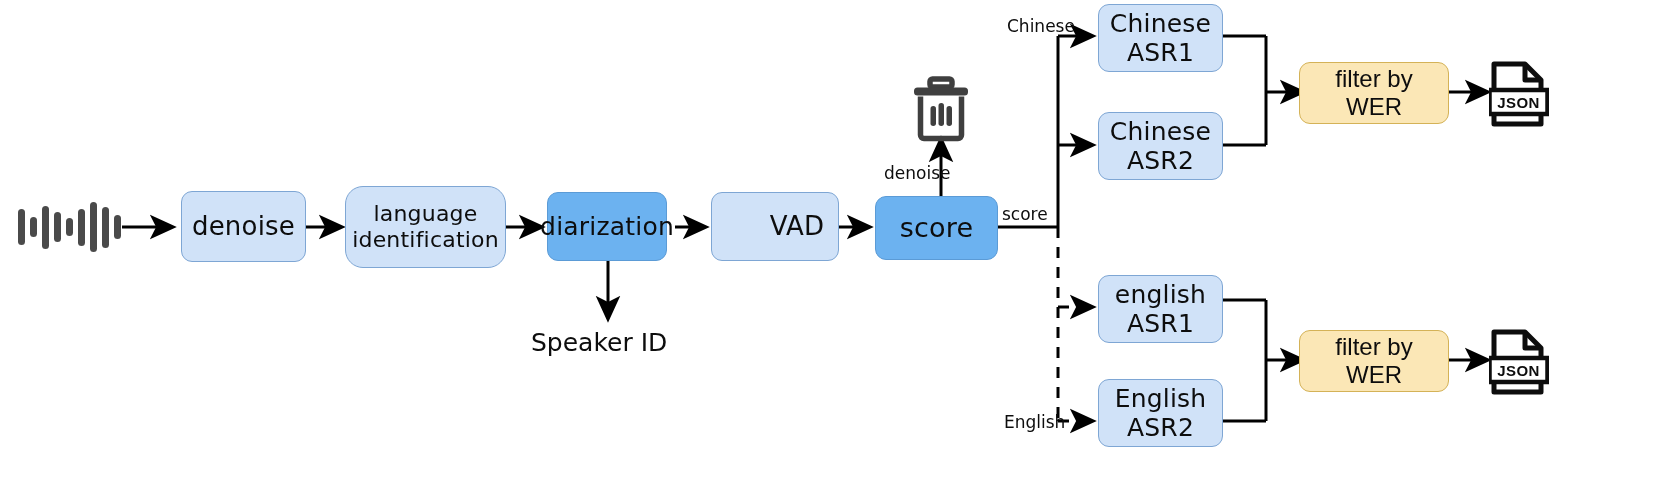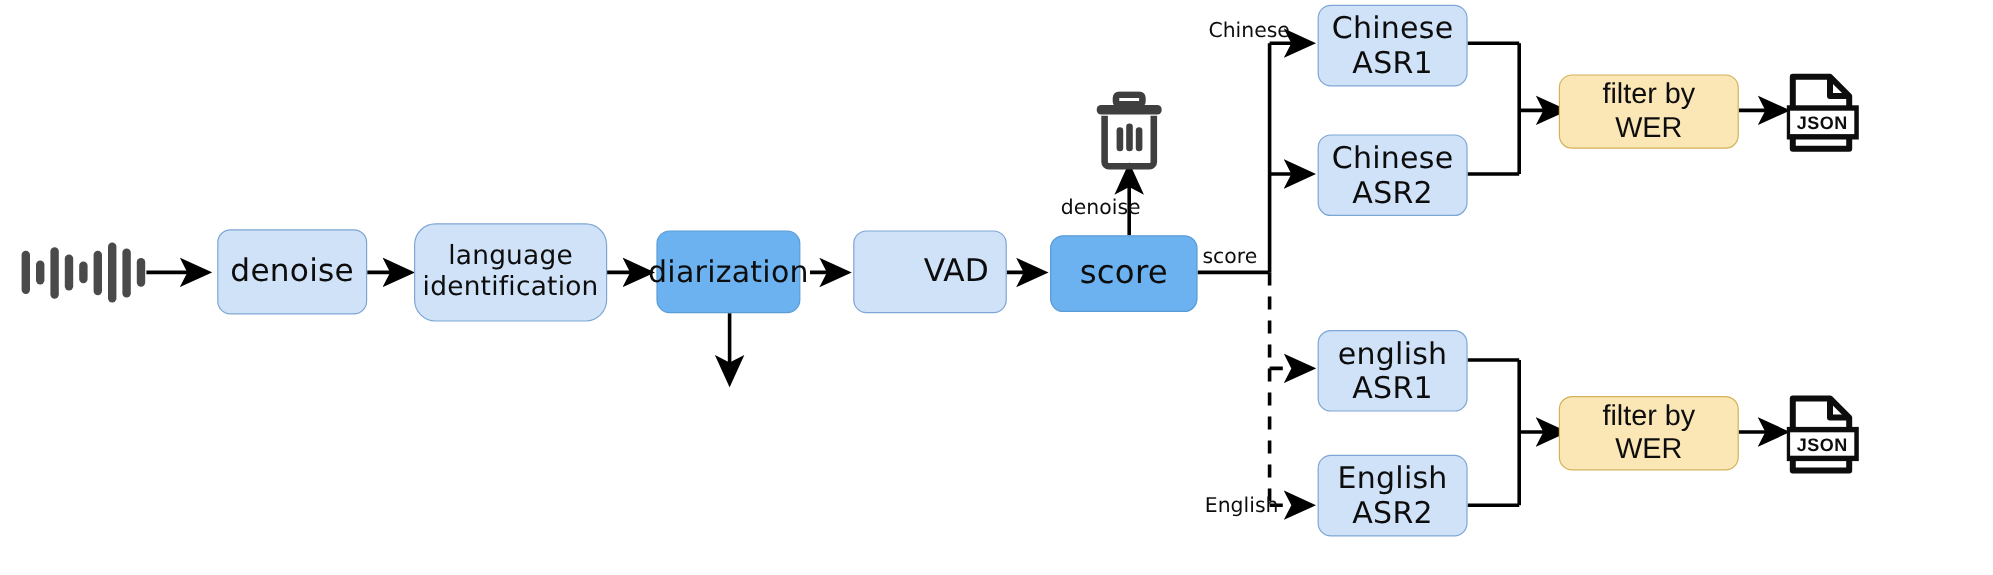--- a/index.html
+++ b/index.html
@@ -215,14 +215,15 @@
   </div>
 
   <div class="edge-label" style="left:884px; top:163px; font-size:17px;">denoise</div>
 
   <div class="edge-label" style="left:1002px; top:204px; font-size:17px;">score</div>
 
   <div class="edge-label" style="left:1007px; top:16px; font-size:17px;">Chinese</div>
 
   <div class="edge-label" style="left:1004px; top:412px; font-size:17px;">English</div>
 
+  <div class="plain-text" style="left:531px; top:328px;">Speaker ID</div>
 
 </div>
 
 </body></html>

